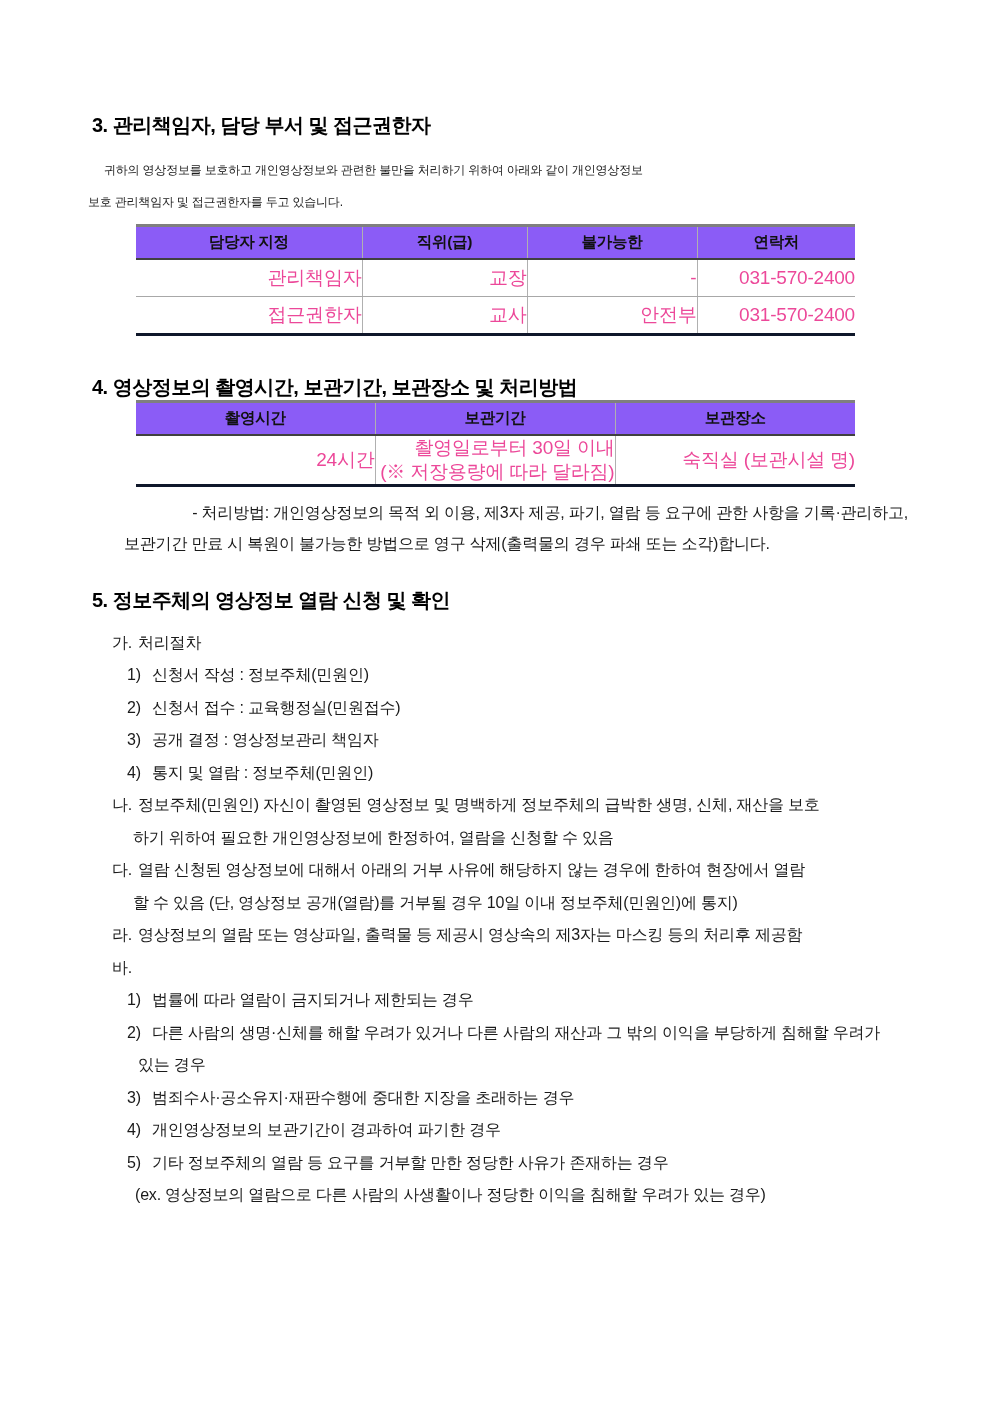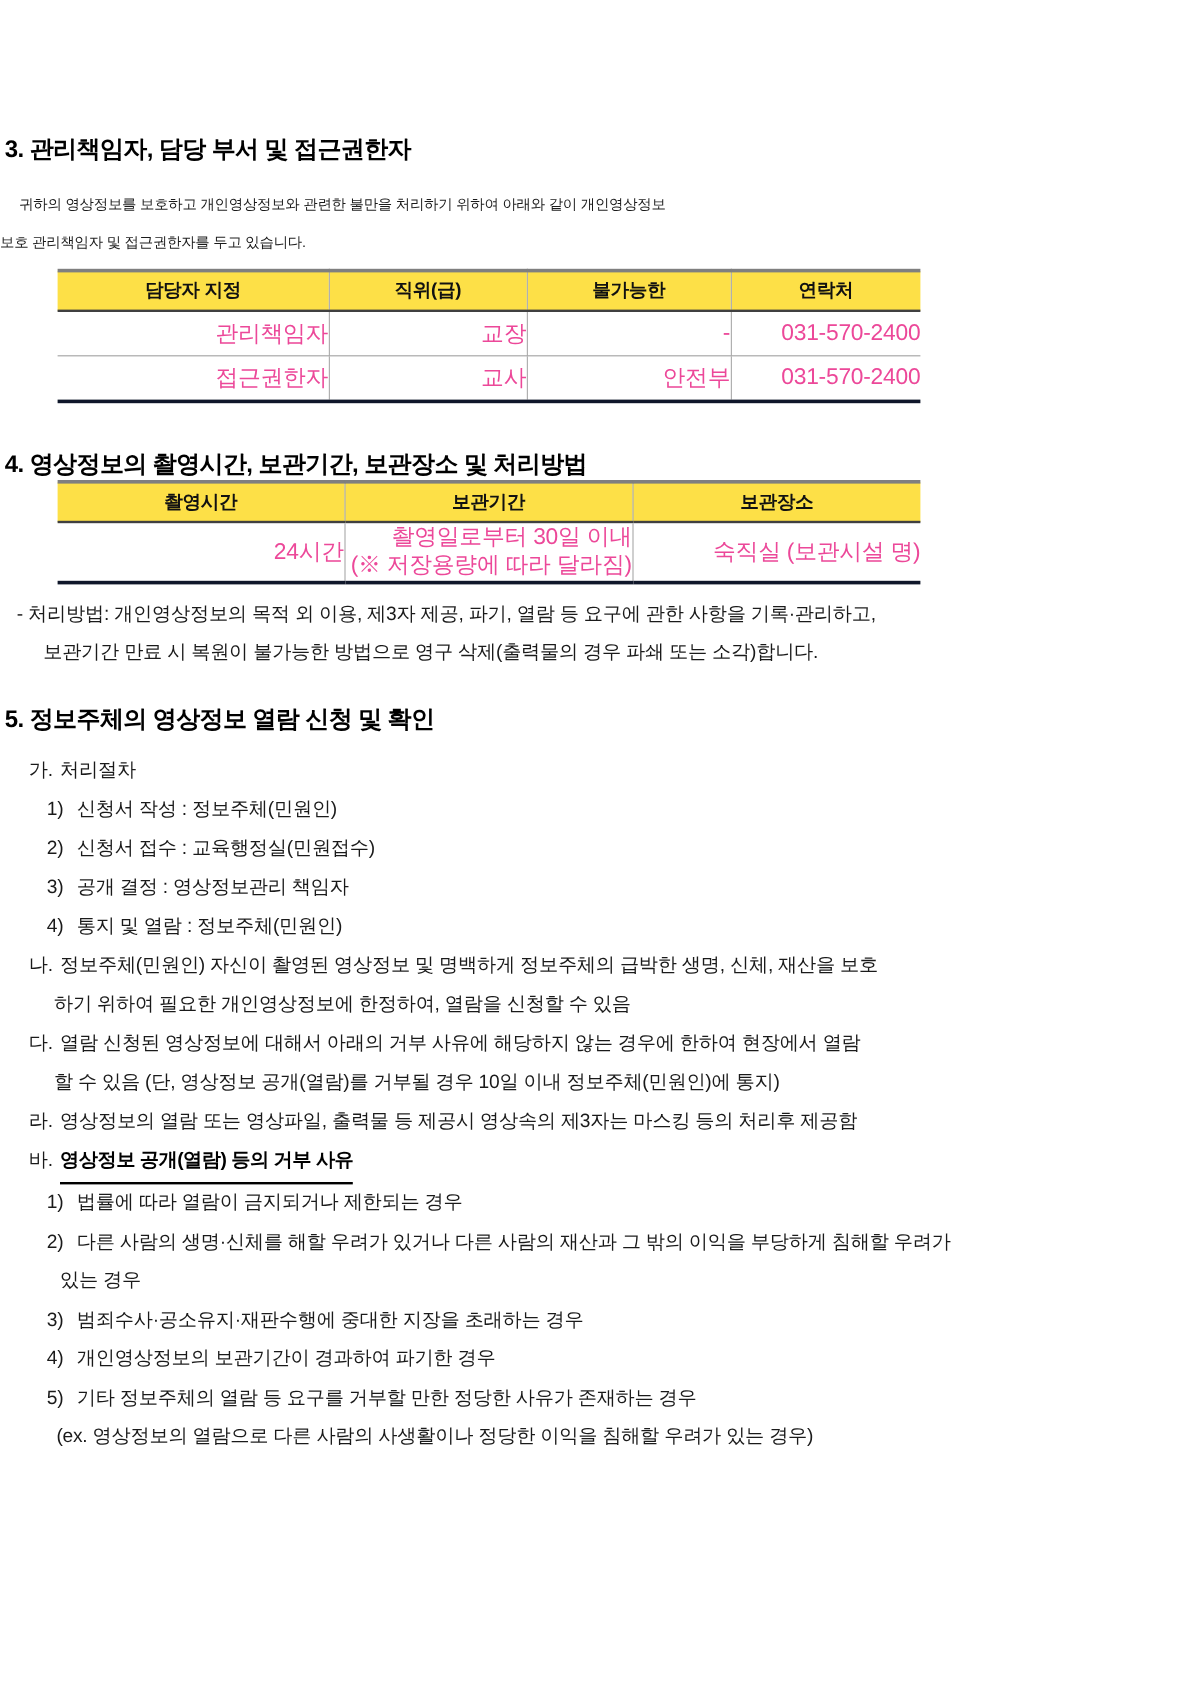--- a/index.html
+++ b/index.html
@@ -4,57 +4,57 @@
 <style>
   * { margin:0; padding:0; box-sizing:border-box; }
   html,body { background:#ffffff; }
   body {
     width:992px; height:1403px; margin:0 auto;
     font-family:"Liberation Sans", sans-serif;
     color:#1a1a1a; letter-spacing:-0.2px;
     overflow:hidden;
   }
   .page { width:992px; height:1403px; background:#ffffff; position:relative; }
-  .content { padding-right:84px; }
+  .content { padding-left:88px; padding-right:84px; }
 
   .sec-heading {
     font-size:20px; font-weight:700; color:#000;
     line-height:26px; letter-spacing:-0.5px; padding-left:4px;
   }
   .sec3-heading { padding-top:112px; }
   .sec4-heading { margin-top:38px; }
   .sec5-heading { margin-top:28px; }
 
   .intro { margin-top:16px; font-size:12px; line-height:32px; }
   .intro .l1 { padding-left:16px; }
 
   .tbl-wrap { margin-left:48px; width:719px; }
   .t1 { margin-top:6px; }
   .t2 { }
   table {
     border-collapse:collapse; table-layout:fixed; width:719px;
     border-top:3px solid #7f7f7f;
   }
   thead th {
-    background:#fde047; font-size:15.5px; font-weight:700; color:#111;
+    background:#8b5cf6; font-size:15.5px; font-weight:700; color:#111;
     height:33px; border-bottom:2px solid #404040; text-align:center;
     letter-spacing:-0.3px;
   }
   tbody td {
     text-align:right; vertical-align:middle; font-size:19px;
     border-bottom:1px solid #a8a8a8; height:38px; color:#ec4899;
   }
   .t2 tbody td { height:50px; }
   tbody tr:last-child td { border-bottom:3px solid #0f172a; }
   th, td { border-right:1px solid #b0b0b0; }
   th:last-child, td:last-child { border-right:none; }
   .cell-2line div { line-height:24px; }
 
   .method { margin-top:10px; font-size:16px; line-height:31px; }
-  .method .m1 { padding-left:14px; }
+  .method .m1 { padding-left:14px;text-align:right; }
   .method .m2 { padding-left:36px; }
 
   .list { margin-top:14px; font-size:16px; }
   .row { line-height:32.5px; display:flex; }
   .label-row { padding-left:24px; }
   .label { width:26px; flex:none; }
   .sub { padding-left:39px; }
   .num { width:25px; flex:none; }
   .cont-li { padding-left:45px; }
   .cont-sub { padding-left:50px; }
@@ -179,21 +179,20 @@
       </div>
       <div class="row cont-li">할 수 있음 (단, 영상정보 공개(열람)를 거부될 경우 10일 이내 정보주체(민원인)에 통지)</div>
 
       <div class="row label-row">
         <span class="label">라.</span>
         <span>영상정보의 열람 또는 영상파일, 출력물 등 제공시 영상속의 제3자는 마스킹 등의 처리후 제공함</span>
       </div>
 
       <div class="row label-row">
         <span class="label">바.</span>
-        <span class="ba-title">영상정보 공개(열람) 등의 거부 사유</span>
       </div>
 
       <div class="row sub">
         <span class="num">1)</span>
         <span>법률에 따라 열람이 금지되거나 제한되는 경우</span>
       </div>
       <div class="row sub">
         <span class="num">2)</span>
         <span>다른 사람의 생명·신체를 해할 우려가 있거나 다른 사람의 재산과 그 밖의 이익을 부당하게 침해할 우려가</span>
       </div>

